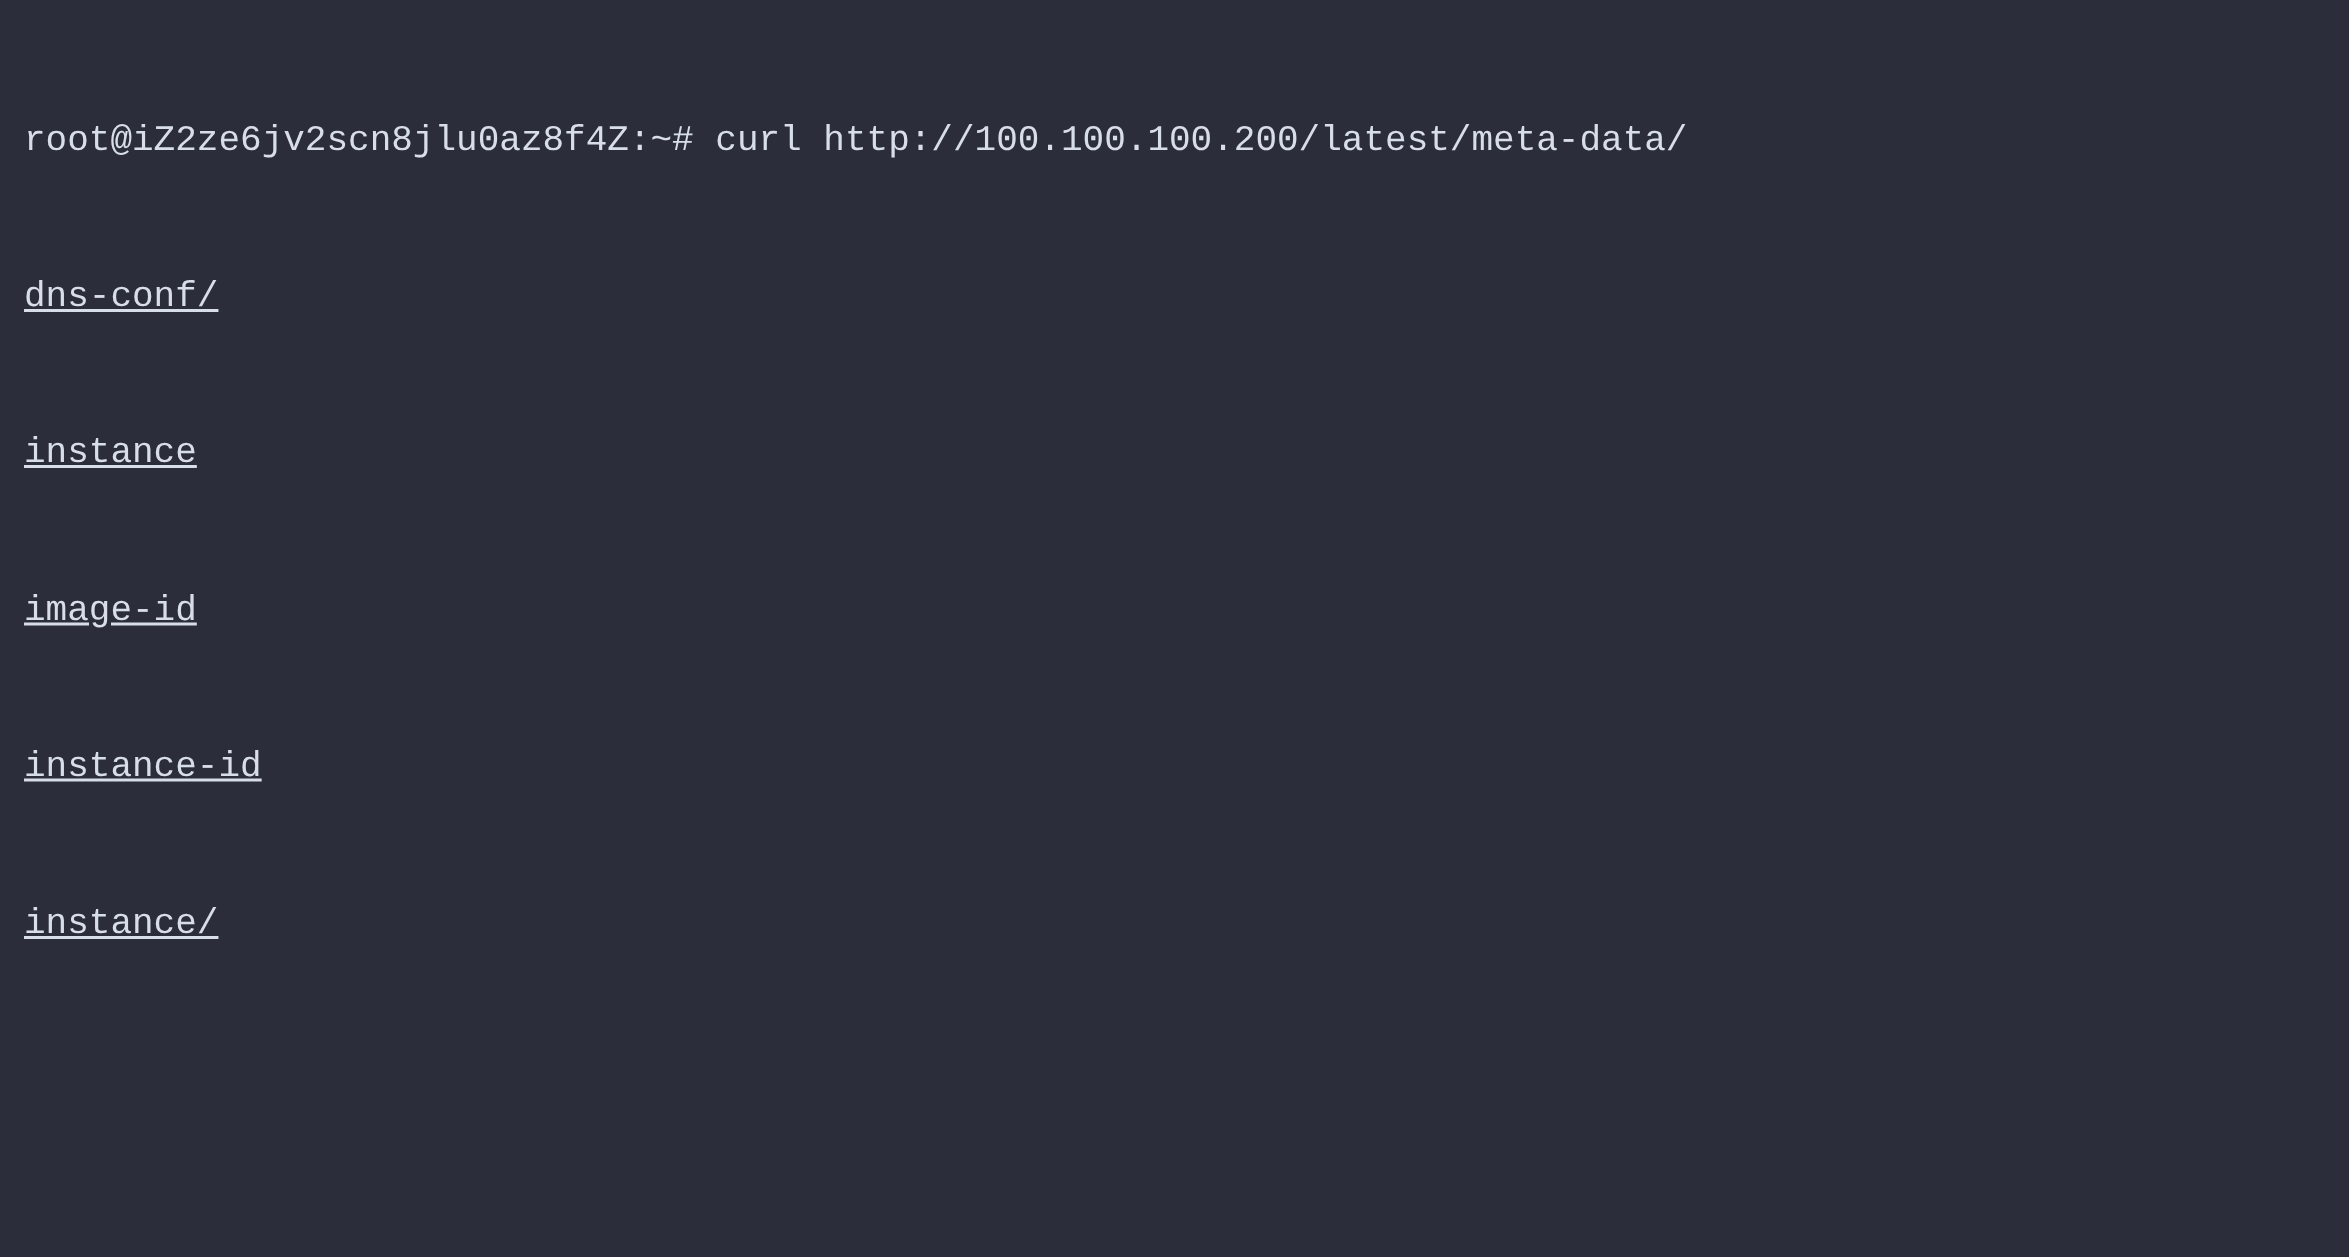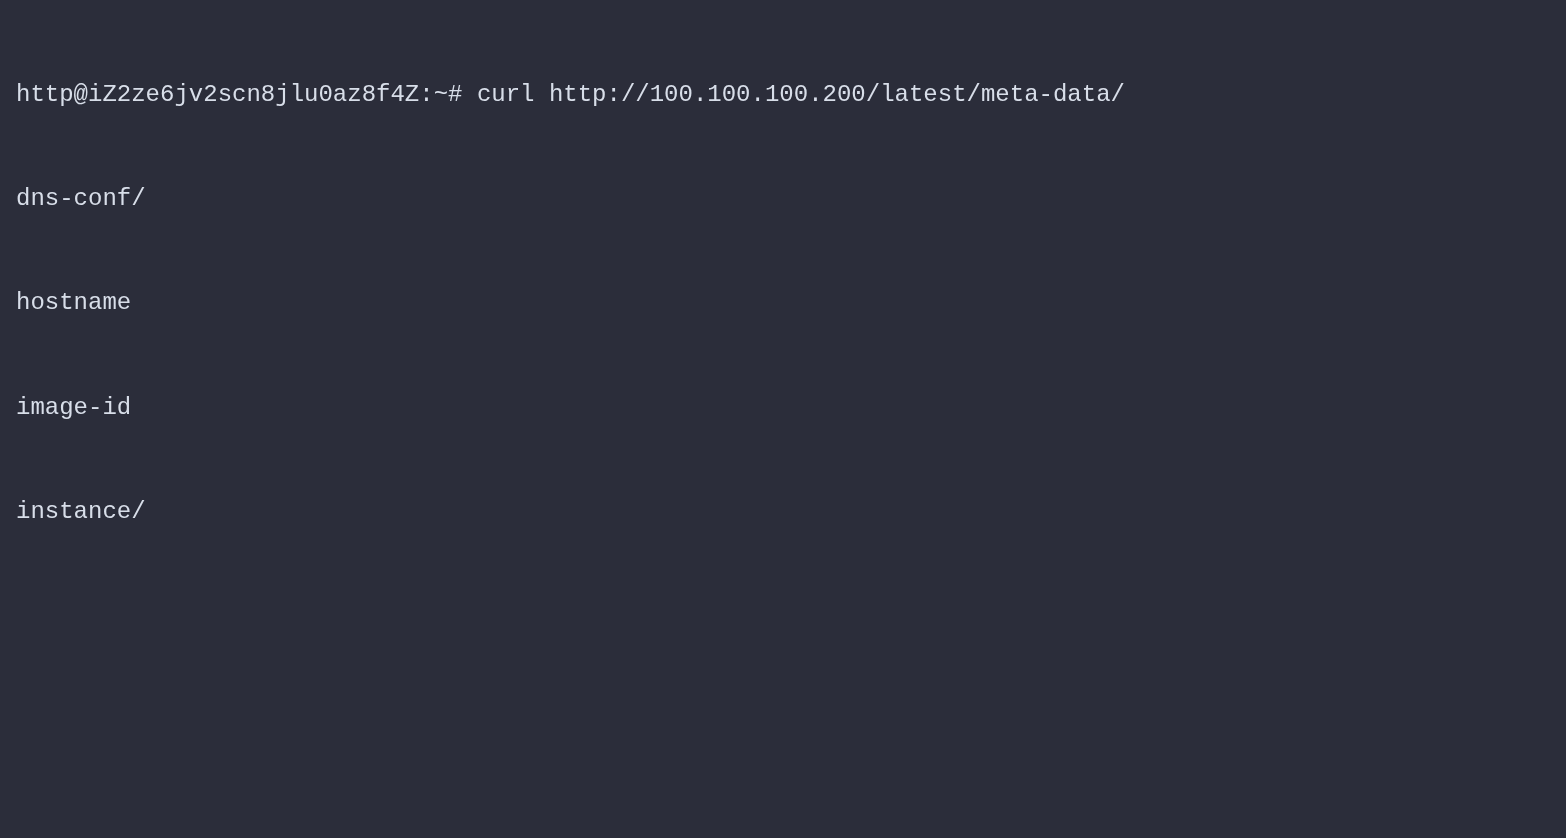--- a/index.html
+++ b/index.html
@@ -19,33 +19,35 @@
       overflow: hidden;
     }
     .terminal {
       white-space: pre;
     }
     .prompt-line {
       display: block;
     }
     .output-line {
       display: block;
+      text-decoration: underline;
     }
     .inline {
       display: inline;
     }
   </style>
 </head>
 <body>
 
 <div class="terminal">
-  <span class="prompt-line"><span class="inline">http@iZ2ze6jv2scn8jlu0az8f4Z:~# </span><span class="inline">curl http://100.100.100.200/latest/meta-data/</span></span>
+  <span class="prompt-line"><span class="inline">root@iZ2ze6jv2scn8jlu0az8f4Z:~# </span><span class="inline">curl http://100.100.100.200/latest/meta-data/</span></span>
   <span class="output-line">dns-conf/</span>
-  <span class="output-line">hostname</span>
+  <span class="output-line">instance</span>
   <span class="output-line">image-id</span>
+  <span class="output-line">instance-id</span>
   <span class="output-line">instance/</span>
   
   
   
   
   
   
   
   
   

